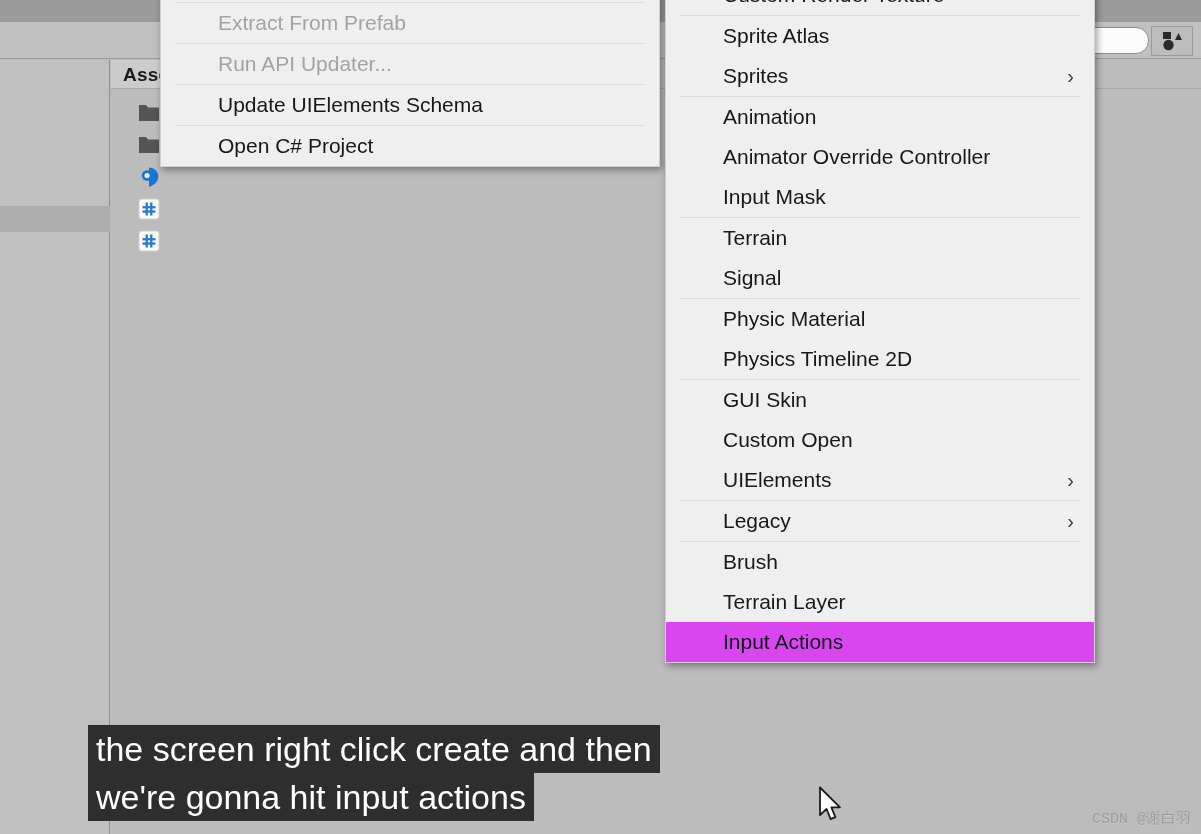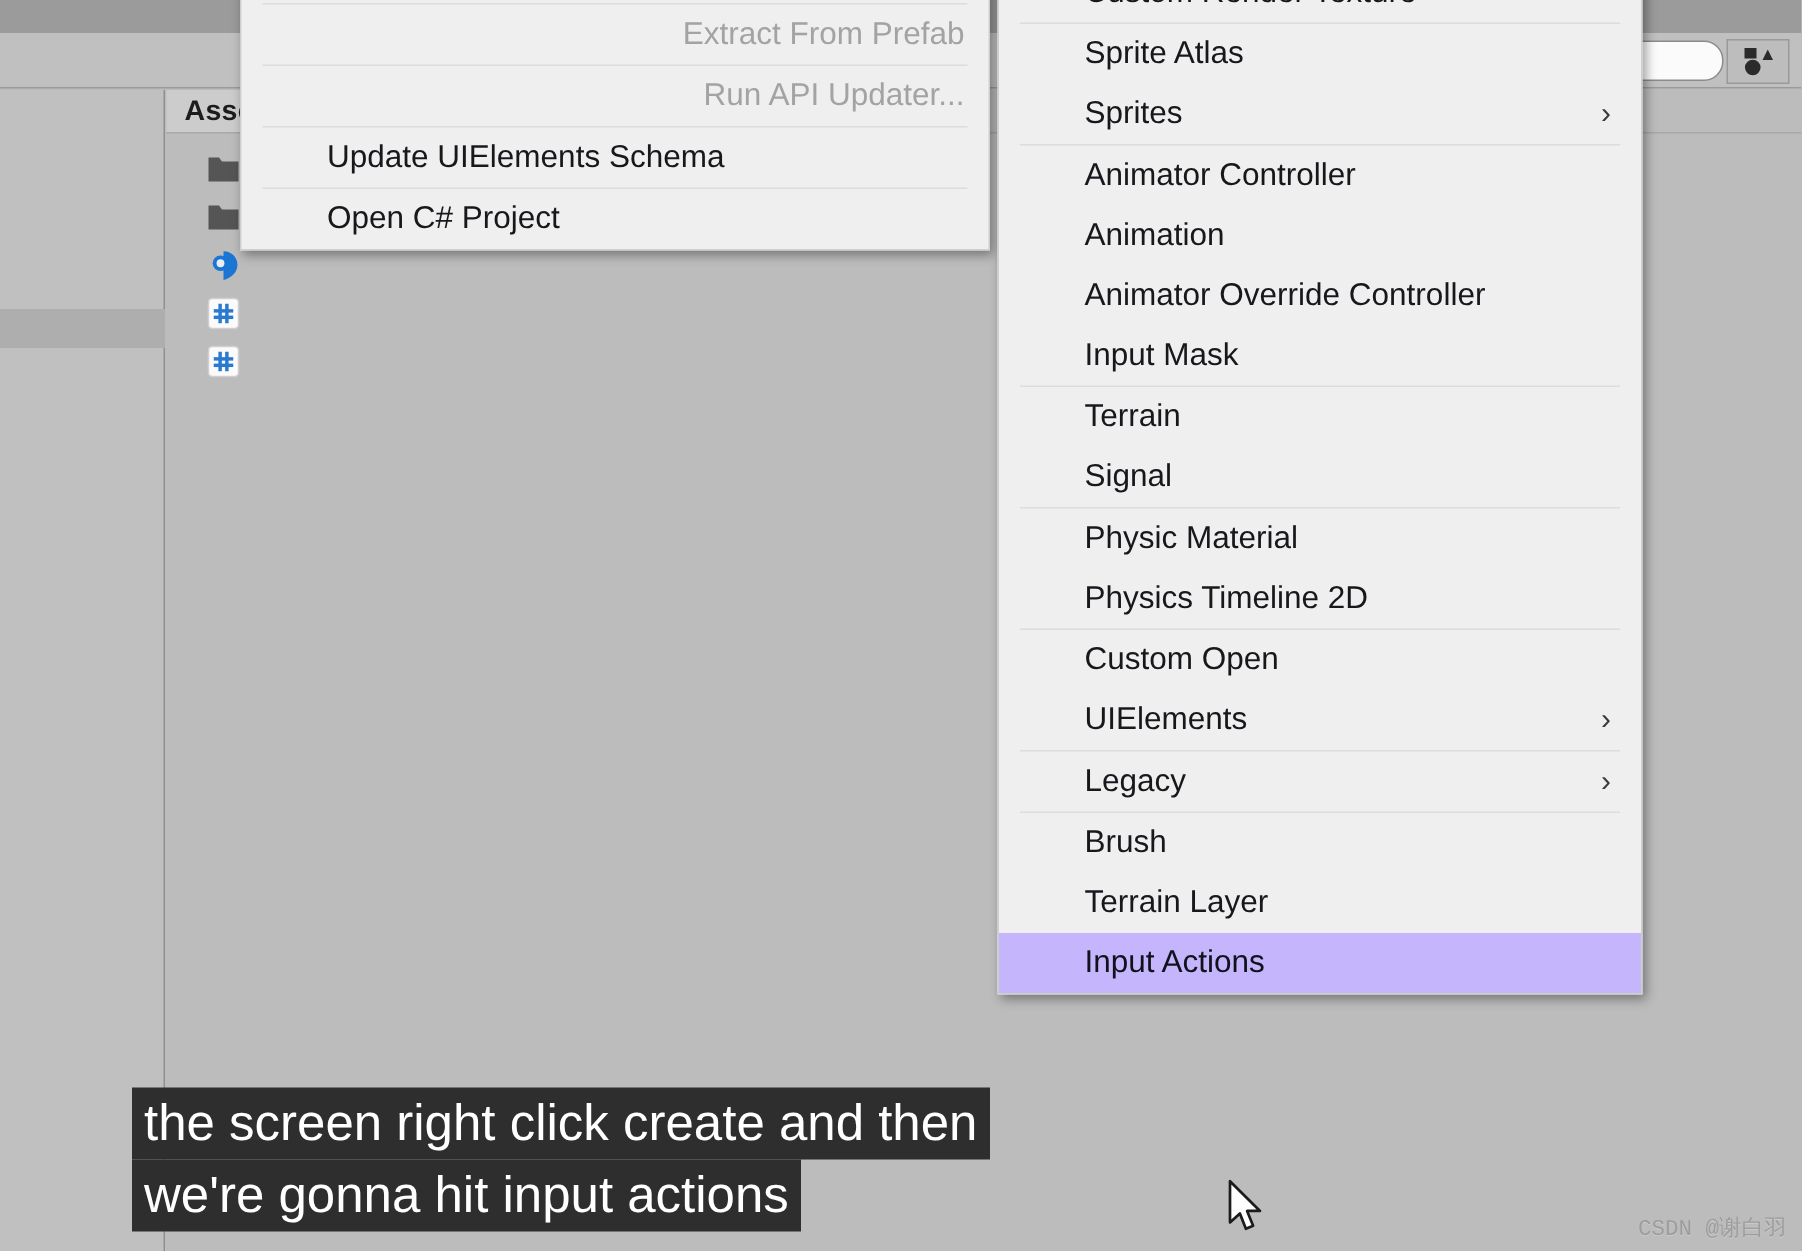--- a/index.html
+++ b/index.html
@@ -67,22 +67,22 @@
   }
   .menu-item {
     position: relative;
     height: 40px;
     display: flex; align-items: center;
     padding-left: 57px; padding-right: 16px;
     font-size: 21px;
     color: #17171c;
     white-space: nowrap;
   }
-  .menu-item.disabled { color: #a3a3a3; justify-content: flex-end; }
-  .menu-item.selected { background: #c4b5fd; color: #10131a; }
+  .menu-item.disabled { color: #a3a3a3; }
+  .menu-item.selected { background: #d946ef; color: #10131a; }
   .menu-sep { height: 1px; background: #dcdcdc; margin: 0 14px; }
   .submenu-arrow {
     position: absolute; right: 20px; top: 50%; transform: translateY(-50%);
     font-size: 20px; color: #3a3a3a; line-height: 1;
   }
 
   
   #menu-left { left: 160px; top: -39px; width: 500px; }
   
   #menu-right { left: 665px; top: -26px; width: 430px; }
@@ -223,23 +223,20 @@
       <div class="menu-sep"></div>
       <div class="menu-item">
         <span>Sprite Atlas</span>
       </div>
       <div class="menu-item">
         <span>Sprites</span>
         <span class="submenu-arrow">›</span>
       </div>
       <div class="menu-sep"></div>
       <div class="menu-item">
-        <span>Animator Controller</span>
-      </div>
-      <div class="menu-item">
         <span>Animation</span>
       </div>
       <div class="menu-item">
         <span>Animator Override Controller</span>
       </div>
       <div class="menu-item">
         <span>Input Mask</span>
       </div>
       <div class="menu-sep"></div>
       <div class="menu-item">
@@ -249,20 +246,23 @@
         <span>Signal</span>
       </div>
       <div class="menu-sep"></div>
       <div class="menu-item">
         <span>Physic Material</span>
       </div>
       <div class="menu-item">
         <span>Physics Timeline 2D</span>
       </div>
       <div class="menu-sep"></div>
+      <div class="menu-item">
+        <span>GUI Skin</span>
+      </div>
       <div class="menu-item">
         <span>Custom Open</span>
       </div>
       <div class="menu-item">
         <span>UIElements</span>
         <span class="submenu-arrow">›</span>
       </div>
       <div class="menu-sep"></div>
       <div class="menu-item">
         <span>Legacy</span>

